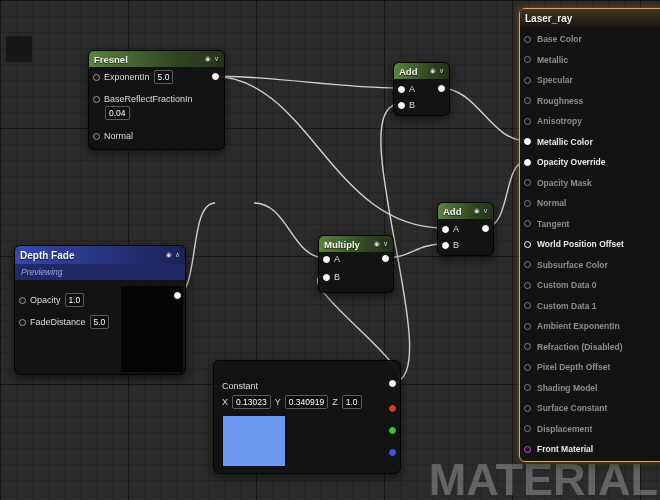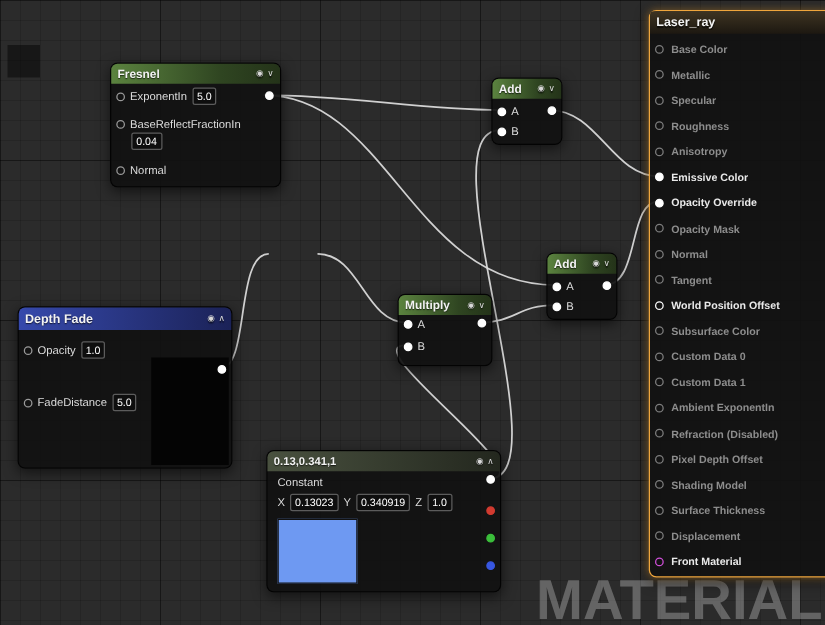--- a/index.html
+++ b/index.html
@@ -118,22 +118,23 @@
     </div>
   </div>
 
 
   <div class="node" style="left:14px;top:245px;width:170px;height:128px">
     <div class="nheader blue">
       <span class="htitle">Depth Fade</span>
       <span class="hicon">◉</span>
       <span class="hicon">∧</span>
     </div>
+    <div class="bluesub">Previewing</div>
     <div class="preview-black"></div>
-    <div class="prow" style="top:28px">
+    <div class="prow" style="top:48px">
       <span class="pin"></span>
       <span class="plabel">Opacity</span>
       <span class="vbox">1.0</span>
     </div>
     <span class="pin filled outpin" style="right:4px;top:46px"></span>
     <div class="prow" style="top:70px">
       <span class="pin"></span>
       <span class="plabel">FadeDistance</span>
       <span class="vbox">5.0</span>
     </div>
@@ -167,25 +168,20 @@
       <span class="plabel">A</span>
     </div>
     <span class="pin filled outpin" style="right:4px;top:22px"></span>
     <div class="prow" style="top:36px">
       <span class="pin filled"></span>
       <span class="plabel">B</span>
     </div>
   </div>
 
   <div class="node" style="left:213px;top:360px;width:186px;height:112px">
-    <div class="nheader olive">
-      <span class="htitle">0.13,0.341,1</span>
-      <span class="hicon">◉</span>
-      <span class="hicon">∧</span>
-    </div>
     <div class="prow" style="top:19px;left:8px">
       <span class="plabel">Constant</span>
     </div>
     <span class="pin filled outpin" style="right:4px;top:19px"></span>
     <div class="prow" style="top:34px;left:8px;height:13px">
       <span class="plabel">X</span>
       <span class="vbox">0.13023</span>
       <span class="plabel">Y</span>
       <span class="vbox">0.340919</span>
       <span class="plabel">Z</span>
@@ -217,21 +213,21 @@
       <div class="mrow s-inactive">
         <span class="mpin"></span>
         <span class="mlabel">Roughness</span>
       </div>
       <div class="mrow s-inactive">
         <span class="mpin"></span>
         <span class="mlabel">Anisotropy</span>
       </div>
       <div class="mrow s-connected">
         <span class="mpin"></span>
-        <span class="mlabel">Emissive Color</span>
+        <span class="mlabel">Metallic Color</span>
       </div>
       <div class="mrow s-connected">
         <span class="mpin"></span>
         <span class="mlabel">Opacity Override</span>
       </div>
       <div class="mrow s-inactive">
         <span class="mpin"></span>
         <span class="mlabel">Opacity Mask</span>
       </div>
       <div class="mrow s-inactive">
@@ -269,21 +265,21 @@
       <div class="mrow s-inactive">
         <span class="mpin"></span>
         <span class="mlabel">Pixel Depth Offset</span>
       </div>
       <div class="mrow s-inactive">
         <span class="mpin"></span>
         <span class="mlabel">Shading Model</span>
       </div>
       <div class="mrow s-inactive">
         <span class="mpin"></span>
-        <span class="mlabel">Surface Thickness</span>
+        <span class="mlabel">Surface Constant</span>
       </div>
       <div class="mrow s-inactive">
         <span class="mpin"></span>
         <span class="mlabel">Displacement</span>
       </div>
       <div class="mrow s-front">
         <span class="mpin"></span>
         <span class="mlabel">Front Material</span>
       </div>
     </div>

